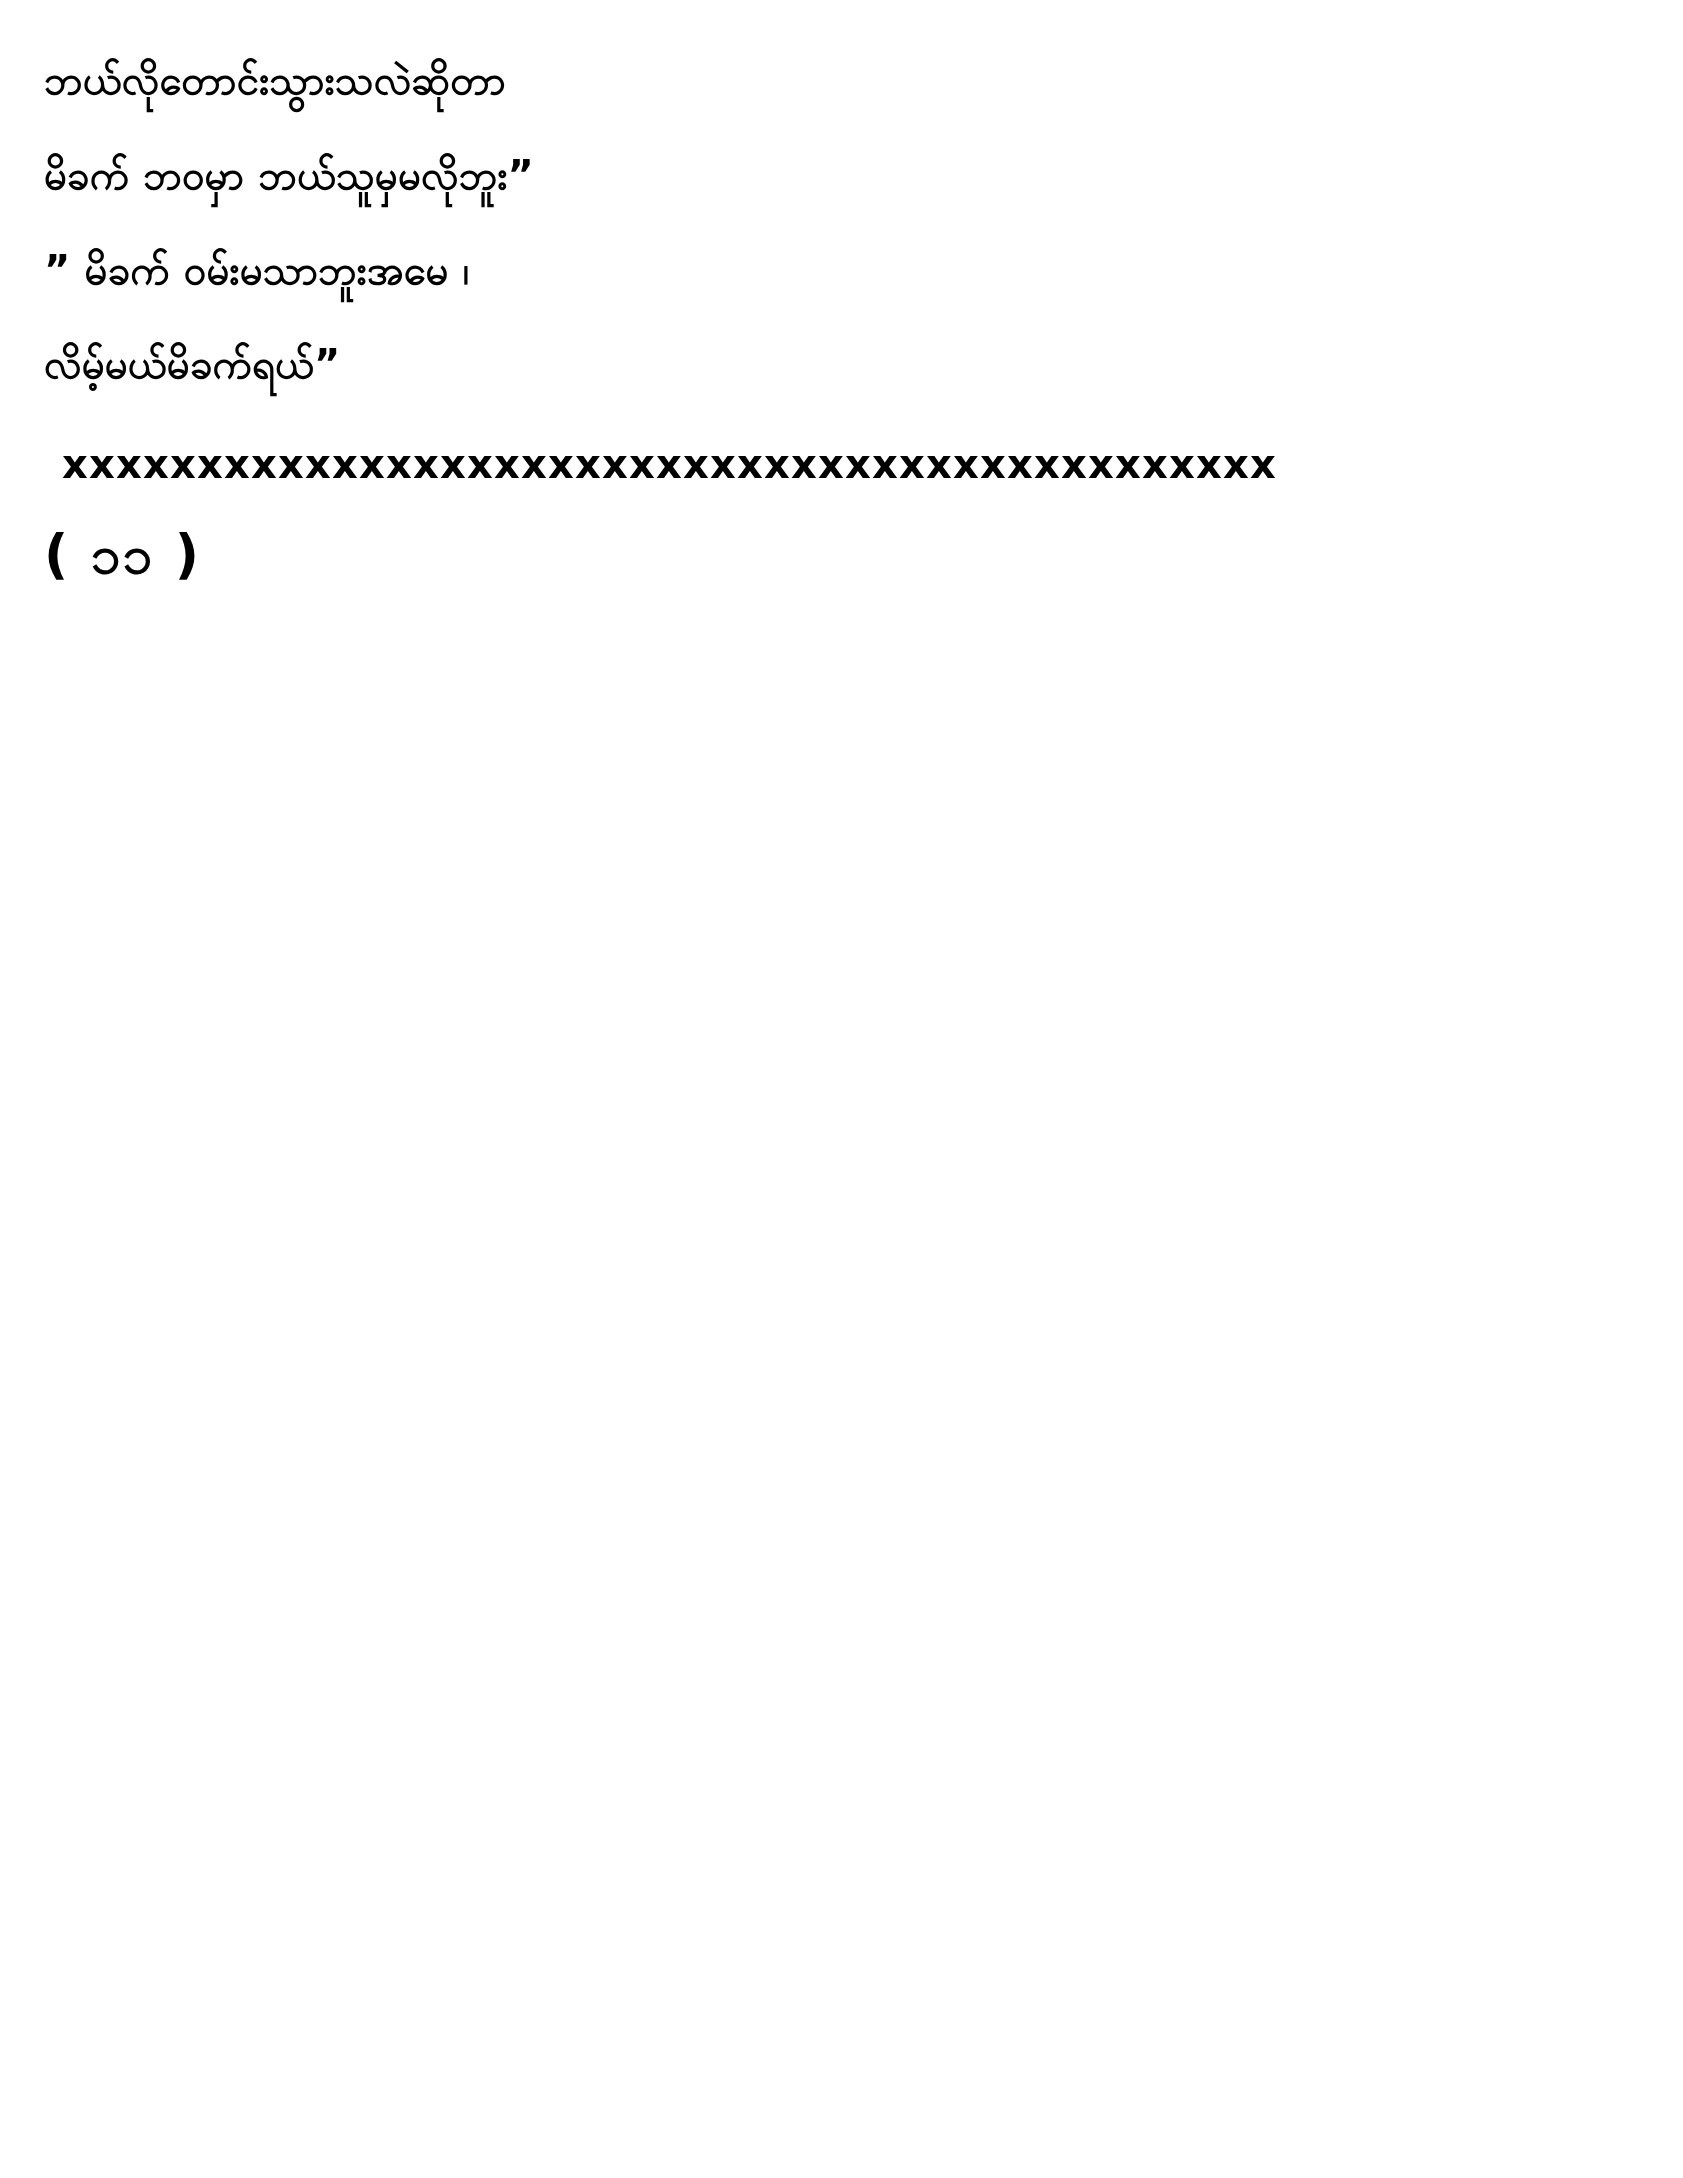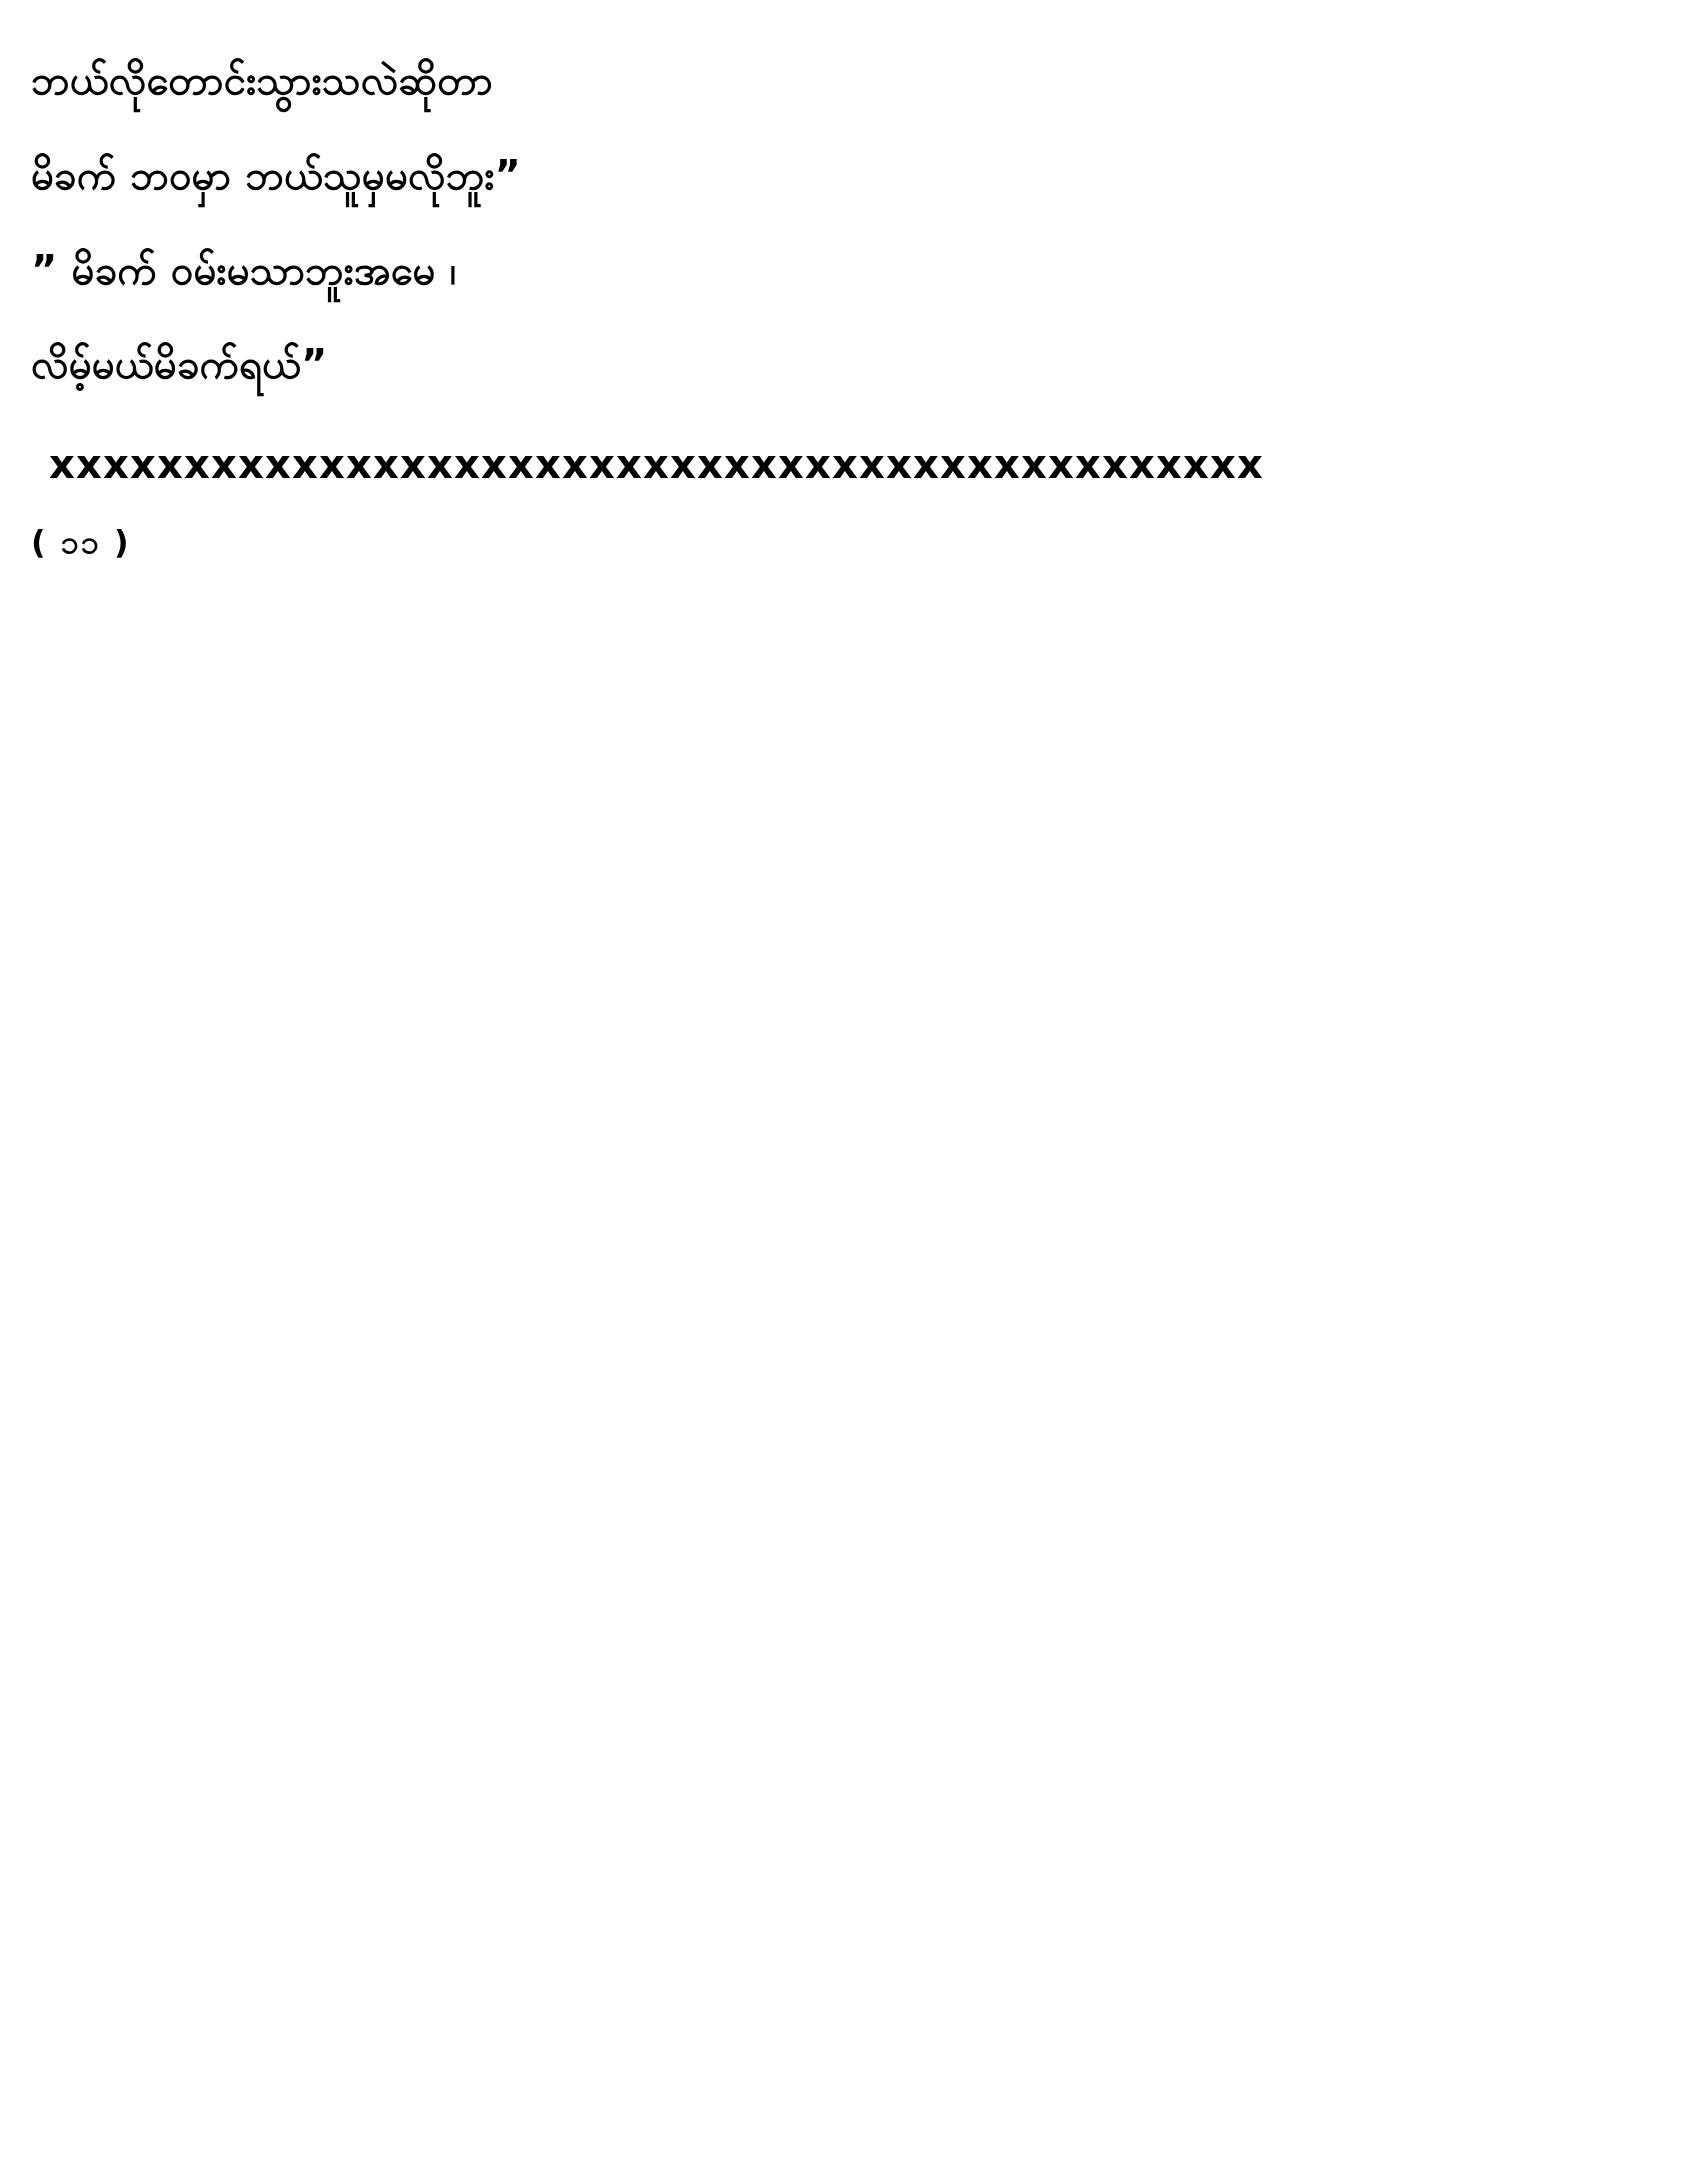--- a/index.html
+++ b/index.html
@@ -11,21 +11,21 @@
     width: 1683px;
     height: 2178px;
     font-family: "DejaVu Sans", "Liberation Sans", sans-serif;
     color: #000000;
     -webkit-font-smoothing: antialiased;
   }
   .page {
     box-sizing: border-box;
     width: 1683px;
     height: 2178px;
-    padding: 48px 59px 40px 31px;
+    padding: 48px 59px 40px 44px;
     background: #ffffff;
   }
   .doc-body {
     display: block;
   }
   .para {
     font-size: 40px;
     line-height: 1.62;
     font-weight: 600;
     letter-spacing: 0.2px;
@@ -33,21 +33,21 @@
     white-space: pre-wrap;
     word-break: break-word;
   }
   .para-sep {
     font-size: 40px;
     font-weight: 700;
     letter-spacing: 1.2px;
     margin: 44px 0 34px 18px;
   }
   .page-number {
-    font-size: 32px;
+    font-size: 53px;
     font-weight: 600;
     letter-spacing: 2px;
     margin: 0;
   }
 </style>
 </head>
 <body>
 
 <div class="page">
   <div class="doc-body">

